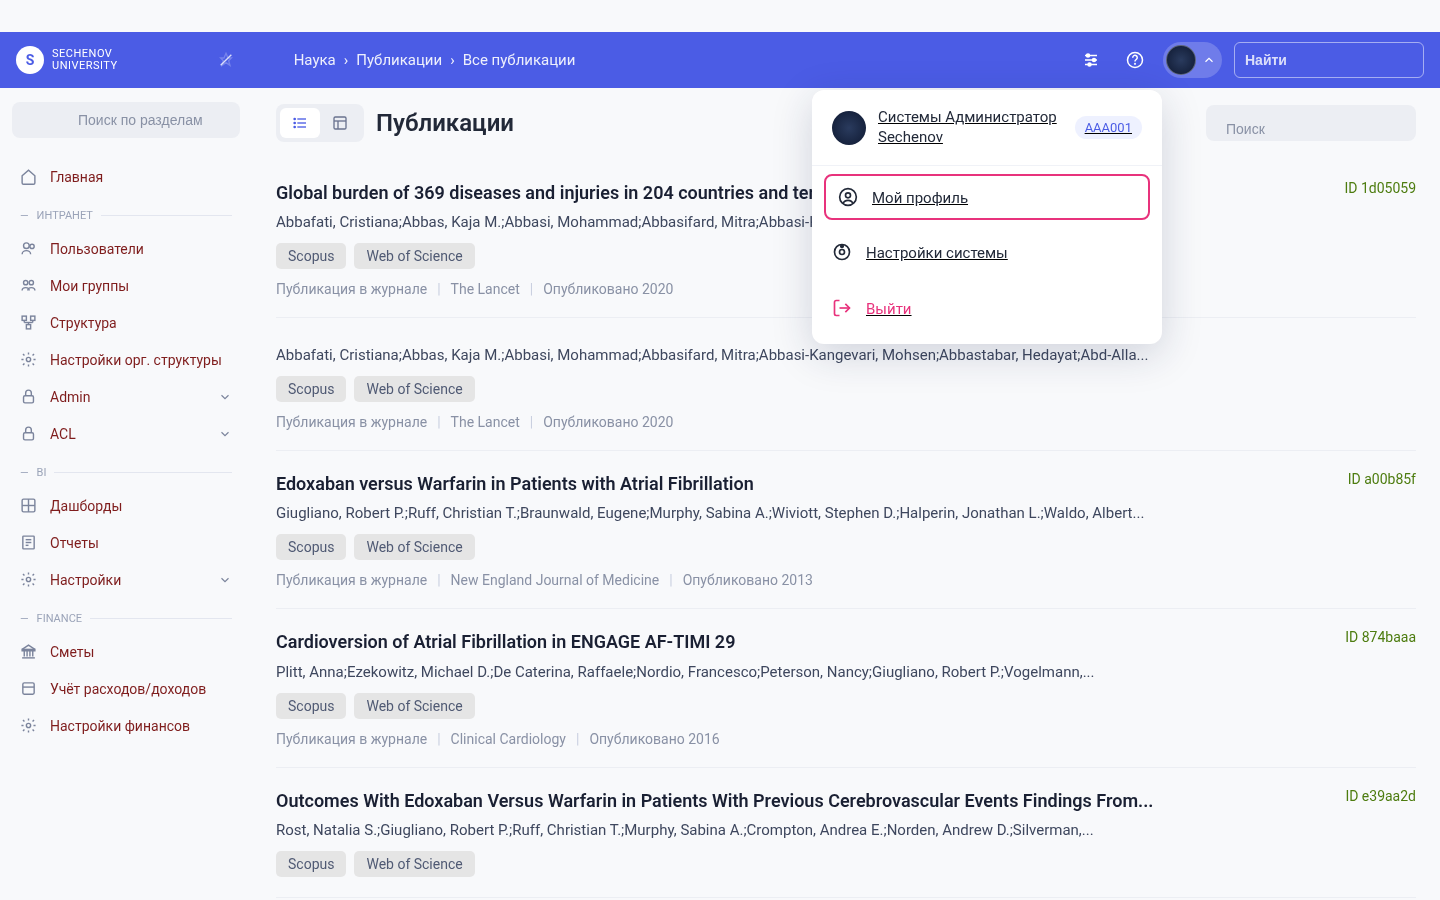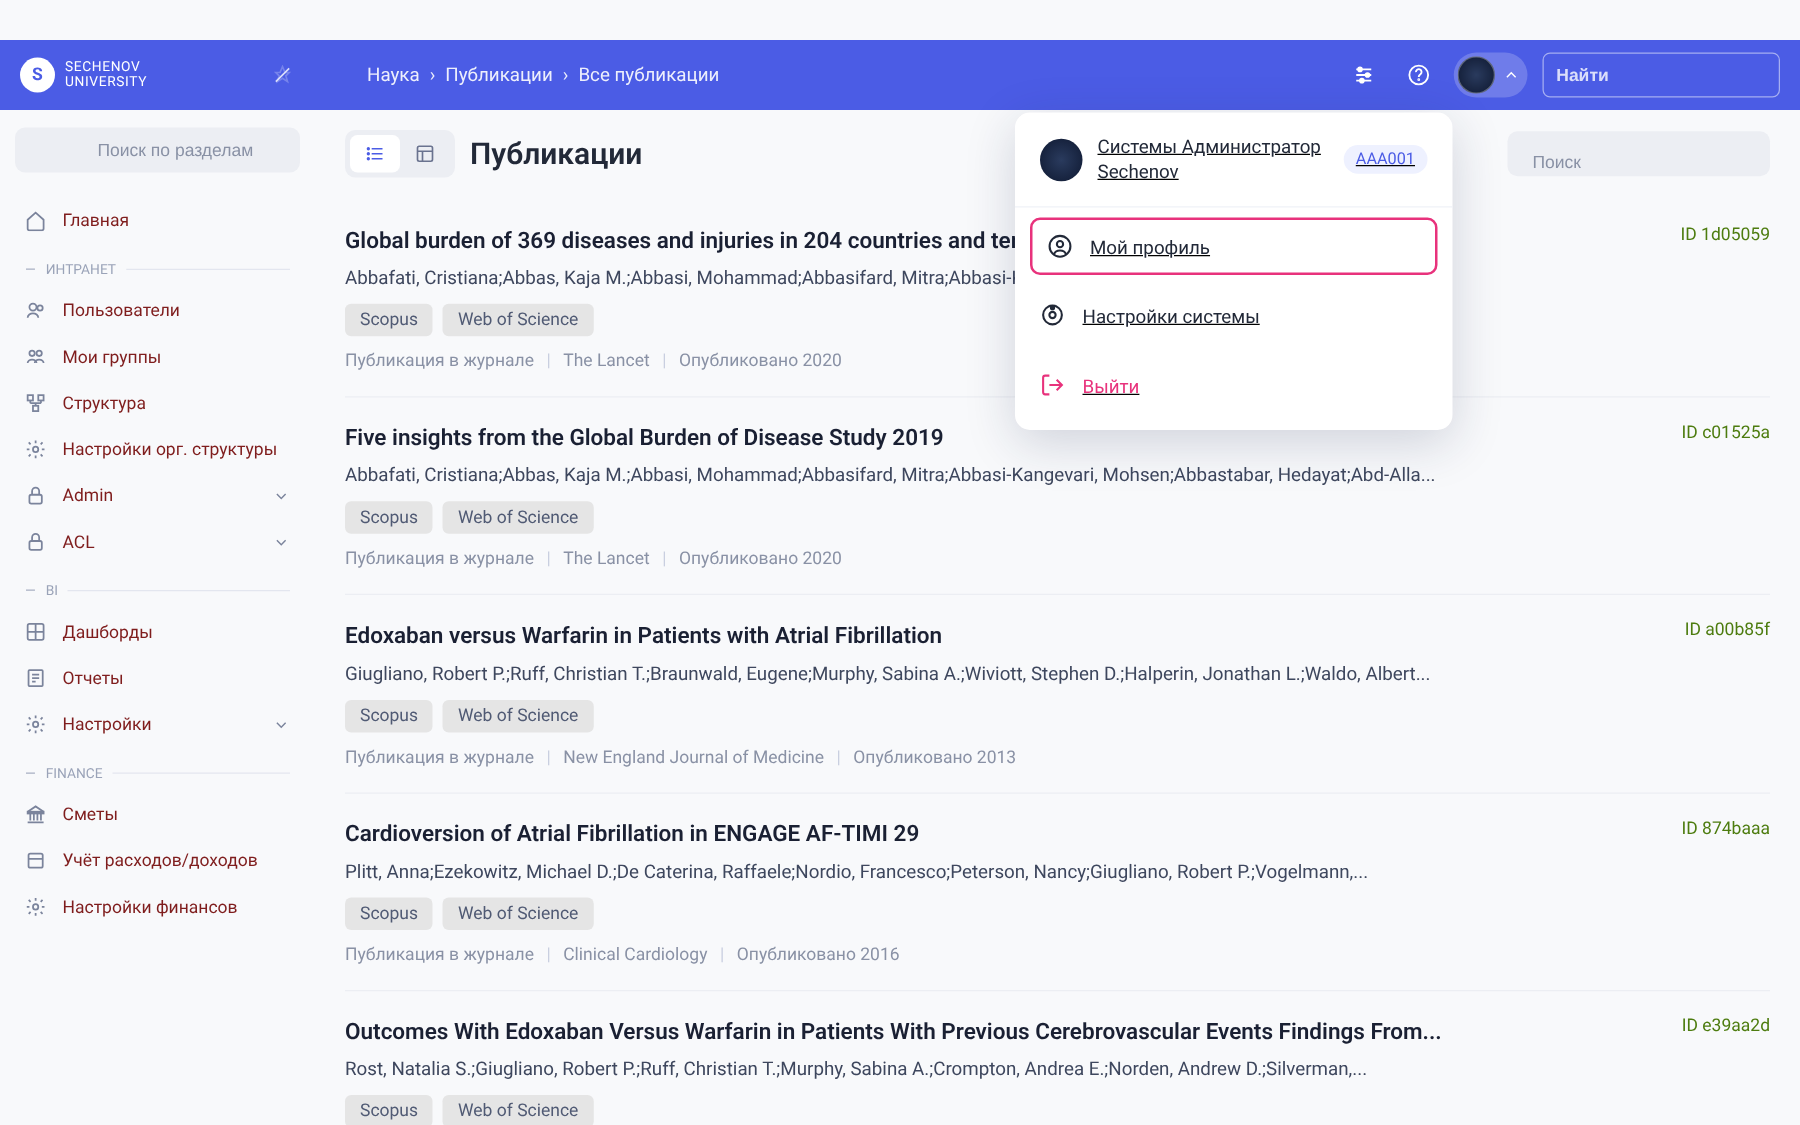--- a/index.html
+++ b/index.html
@@ -343,24 +343,20 @@
           </div>
           <div class="article-meta">
             <span>Публикация в журнале</span>
             <span class="sep">|</span>
             <span>The Lancet</span>
             <span class="sep">|</span>
             <span>Опубликовано 2020</span>
           </div>
         </div>
         <div class="article">
-          <div class="article-head">
-            <div class="article-title">Five insights from the Global Burden of Disease Study 2019</div>
-            <div class="article-id">ID c01525a</div>
-          </div>
           <div class="article-authors">Abbafati, Cristiana;Abbas, Kaja M.;Abbasi, Mohammad;Abbasifard, Mitra;Abbasi-Kangevari, Mohsen;Abbastabar, Hedayat;Abd-Alla...</div>
           <div class="tags">
             <span class="tag">Scopus</span>
             <span class="tag">Web of Science</span>
           </div>
           <div class="article-meta">
             <span>Публикация в журнале</span>
             <span class="sep">|</span>
             <span>The Lancet</span>
             <span class="sep">|</span>

